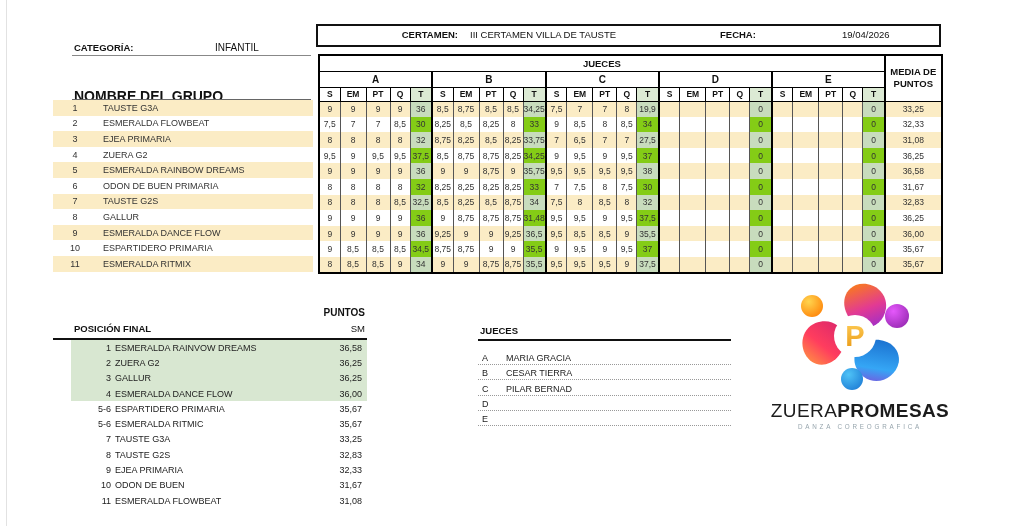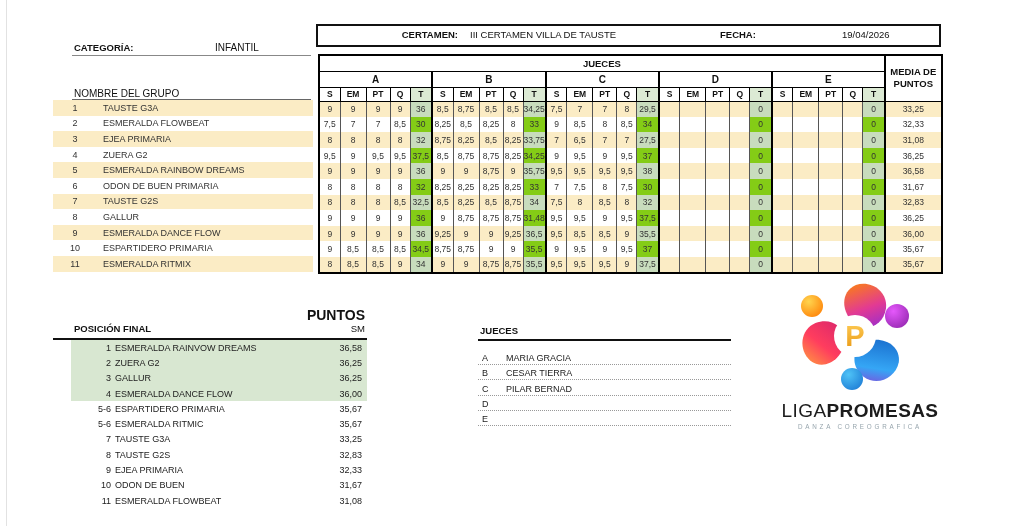--- a/index.html
+++ b/index.html
@@ -19,21 +19,21 @@
   #certamen-value { left:152px; }
   #fecha-label { left:394px; font-weight:bold;padding-left:8px; }
   #fecha-value { left:524px; }
 
   
   #categoria-label { left:74px; top:42px; font-size:9.5px; font-weight:bold; color:#111; }
   #categoria-value { left:215px; top:42px; font-size:10px; color:#111; }
   #categoria-line { left:72px; top:55px; width:239px; height:1px; background:#888; }
 
   
-  #nombre-header { left:74px; top:88px; font-size:10px; font-weight:normal; color:#111; }
+  #nombre-header { left:74px; top:88px; font-size:14px; font-weight:bold; color:#111; }
   #nombre-line { left:72px; top:99px; width:239px; height:1px; background:#666; }
 
   
   #group-list { left:53px; top:100px; width:260px; }
   .g-row { display:flex; align-items:center; height:15.6px; font-size:9px; color:#333; }
   .g-row.cream { background:#fbecc5; }
   .g-num { width:44px; text-align:center; flex:0 0 44px; }
   .g-name { padding-left:6px; white-space:nowrap; }
 
   
@@ -45,21 +45,21 @@
   #scores-table th.th-t { background:#dcead4; }
   #scores-table th.media-h { width:57px; font-size:9px; line-height:1.25; padding:0 2px; background:#fff; }
   #scores-table td { border-left:1px solid #555; border-top:0; border-bottom:0; text-align:center; font-size:8.5px; color:#333; height:15.6px; padding:0; white-space:nowrap; }
   #scores-table .gl { border-left:2px solid #000 !important; }
   #scores-table td.cream { background:#fbecc5; }
   #scores-table td.white { background:#fff; }
   #scores-table td.t-odd { background:#c8dcbd; }
   #scores-table td.t-even { background:#84cc16; }
 
   
-  #puntos-label { left:245px; top:307px; width:120px; text-align:right; font-size:14px; font-weight:bold; color:#111; }
+  #puntos-label { left:245px; top:307px; width:120px; text-align:right; font-size:10px; font-weight:bold; color:#111; }
   #posicion-label { left:74px; top:323px; font-size:9.5px; font-weight:bold; color:#111; }
   #sm-label { left:245px; top:323px; width:120px; text-align:right; font-size:9.5px; color:#111; }
   #standings-line { left:53px; top:338px; width:314px; height:2px; background:#111; }
   #standings-list { left:71px; top:340px; width:296px; }
   .s-row { display:flex; align-items:center; height:15.3px; font-size:9px; color:#222; }
   .s-row.green { background:#d8e7d1; }
   .s-pos { flex:0 0 40px; text-align:right; }
   .s-name { padding-left:4px; white-space:nowrap; flex:1 1 auto; }
   .s-pts { flex:0 0 60px; text-align:right; padding-right:5px; }
 
@@ -221,21 +221,21 @@
           <td class="t-odd">36</td>
           <td class="cream gl">8,5</td>
           <td class="cream">8,75</td>
           <td class="cream">8,5</td>
           <td class="cream">8,5</td>
           <td class="t-odd">34,25</td>
           <td class="cream gl">7,5</td>
           <td class="cream">7</td>
           <td class="cream">7</td>
           <td class="cream">8</td>
-          <td class="t-odd">29,5</td>
+          <td class="t-odd">19,9</td>
           <td class="cream gl"></td>
           <td class="cream"></td>
           <td class="cream"></td>
           <td class="cream"></td>
           <td class="t-odd">0</td>
           <td class="cream gl"></td>
           <td class="cream"></td>
           <td class="cream"></td>
           <td class="cream"></td>
           <td class="t-odd">0</td>
@@ -652,17 +652,17 @@
           <path d="M -2 -10 C -22 -14 -32 -34 -20 -47 C -8 -58 12 -54 17 -38 C 21 -24 13 -11 -2 -10 Z" fill="url(#gradOrPu)" transform="rotate(24)"></path>
           <path d="M -2 -10 C -22 -14 -32 -34 -20 -47 C -8 -58 12 -54 17 -38 C 21 -24 13 -11 -2 -10 Z" fill="url(#gradBlue)" transform="rotate(144)"></path>
         </g>
         <circle cx="0" cy="0" r="21" fill="#ffffff"></circle>
         <text x="0" y="10" text-anchor="middle" font-family="Liberation Sans, sans-serif" font-size="29" font-weight="800" fill="url(#gradGold)">P</text>
       </g>
       <circle cx="42" cy="23" r="11" fill="url(#gradOrange)"></circle>
       <circle cx="127" cy="33" r="12" fill="url(#gradPurple)"></circle>
       <circle cx="82" cy="96" r="11" fill="url(#gradBlueC)"></circle>
     </svg>
-    <div id="logo-text"><span class="liga">LIGA</span><span class="promesas">PROMESAS</span></div>
+    <div id="logo-text"><span class="liga">ZUERA</span><span class="promesas">PROMESAS</span></div>
     <div id="logo-tagline">DANZA COREOGRAFICA</div>
   </div>
 
 </div>
 
 </body></html>

